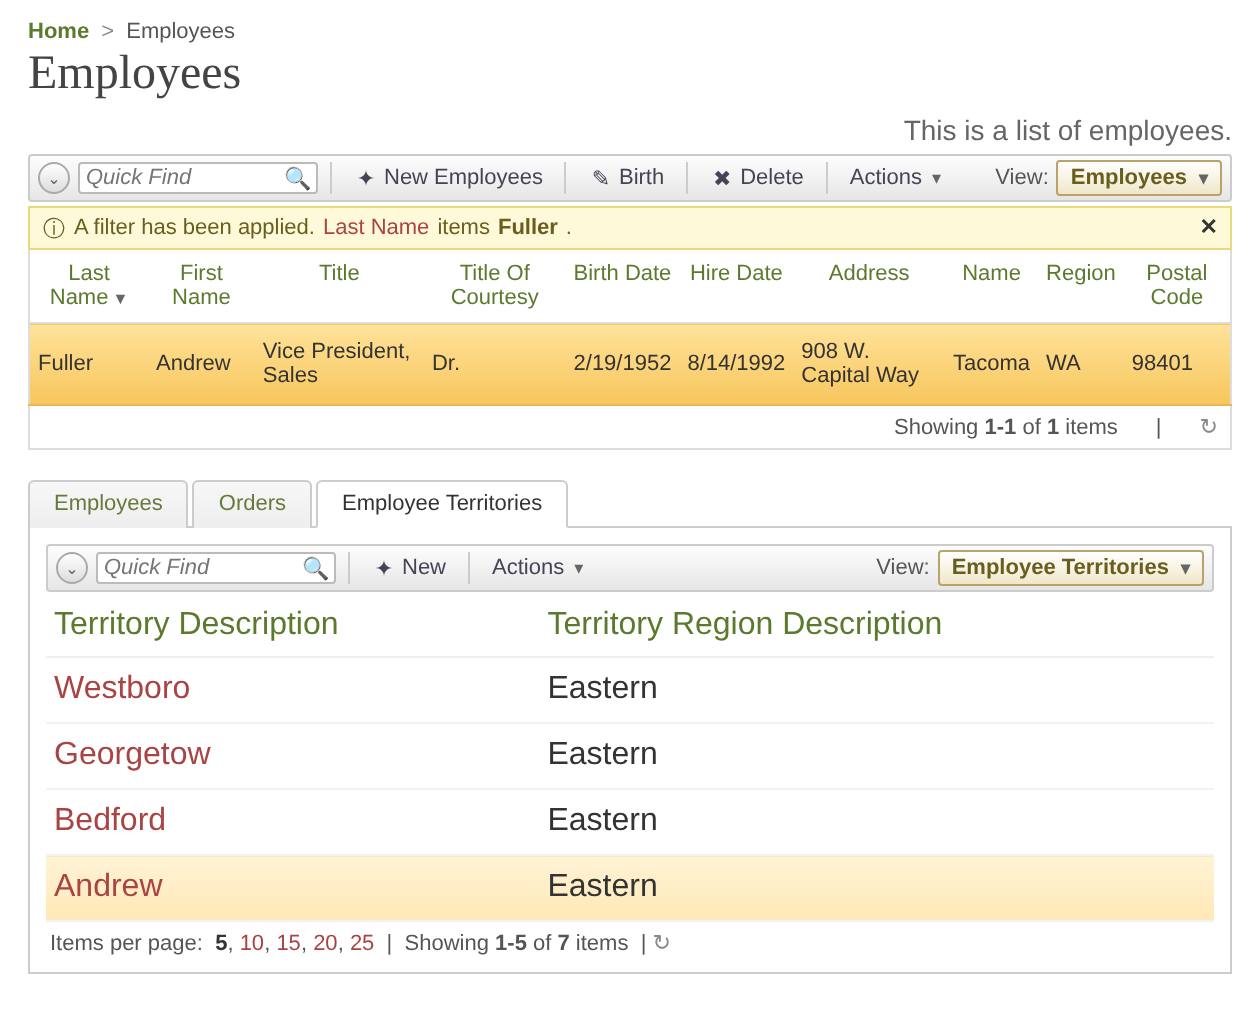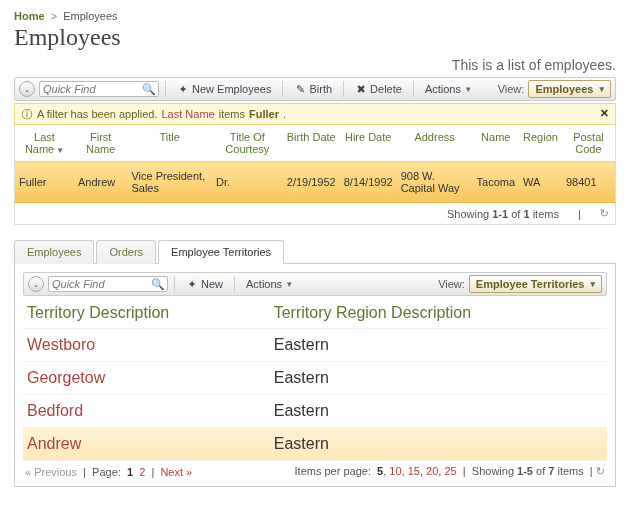--- a/index.html
+++ b/index.html
@@ -190,28 +190,20 @@
           </tr>
           <tr class="sub-hover">
             <td class="link">Andrew</td>
             <td>Eastern</td>
           </tr>
         </tbody>
     </table>
 
     <div class="subpager">
       <div>
-        <span style="color:#999">« Previous</span>
-        &nbsp;|&nbsp;
-        <span>Page:</span>&nbsp;
-        <span id="page-links"><b class="bold">1</b>&nbsp;&nbsp;<a href="#">2</a></span>
-        &nbsp;|&nbsp;
-        <a href="#">Next »</a>
-      </div>
-      <div>
         <span>Items per page:</span>&nbsp;
         <span id="ipp-links"><b class="bold">5</b>, <a href="#">10</a>, <a href="#">15</a>, <a href="#">20</a>, <a href="#">25</a></span>
         &nbsp;|&nbsp;
         <span>Showing </span><b>1-5</b><span> of </span><b>7</b><span> items</span>
         &nbsp;|&nbsp;<span class="refresh-icon"></span>
       </div>
     </div>
   </div>
 
 </div>

